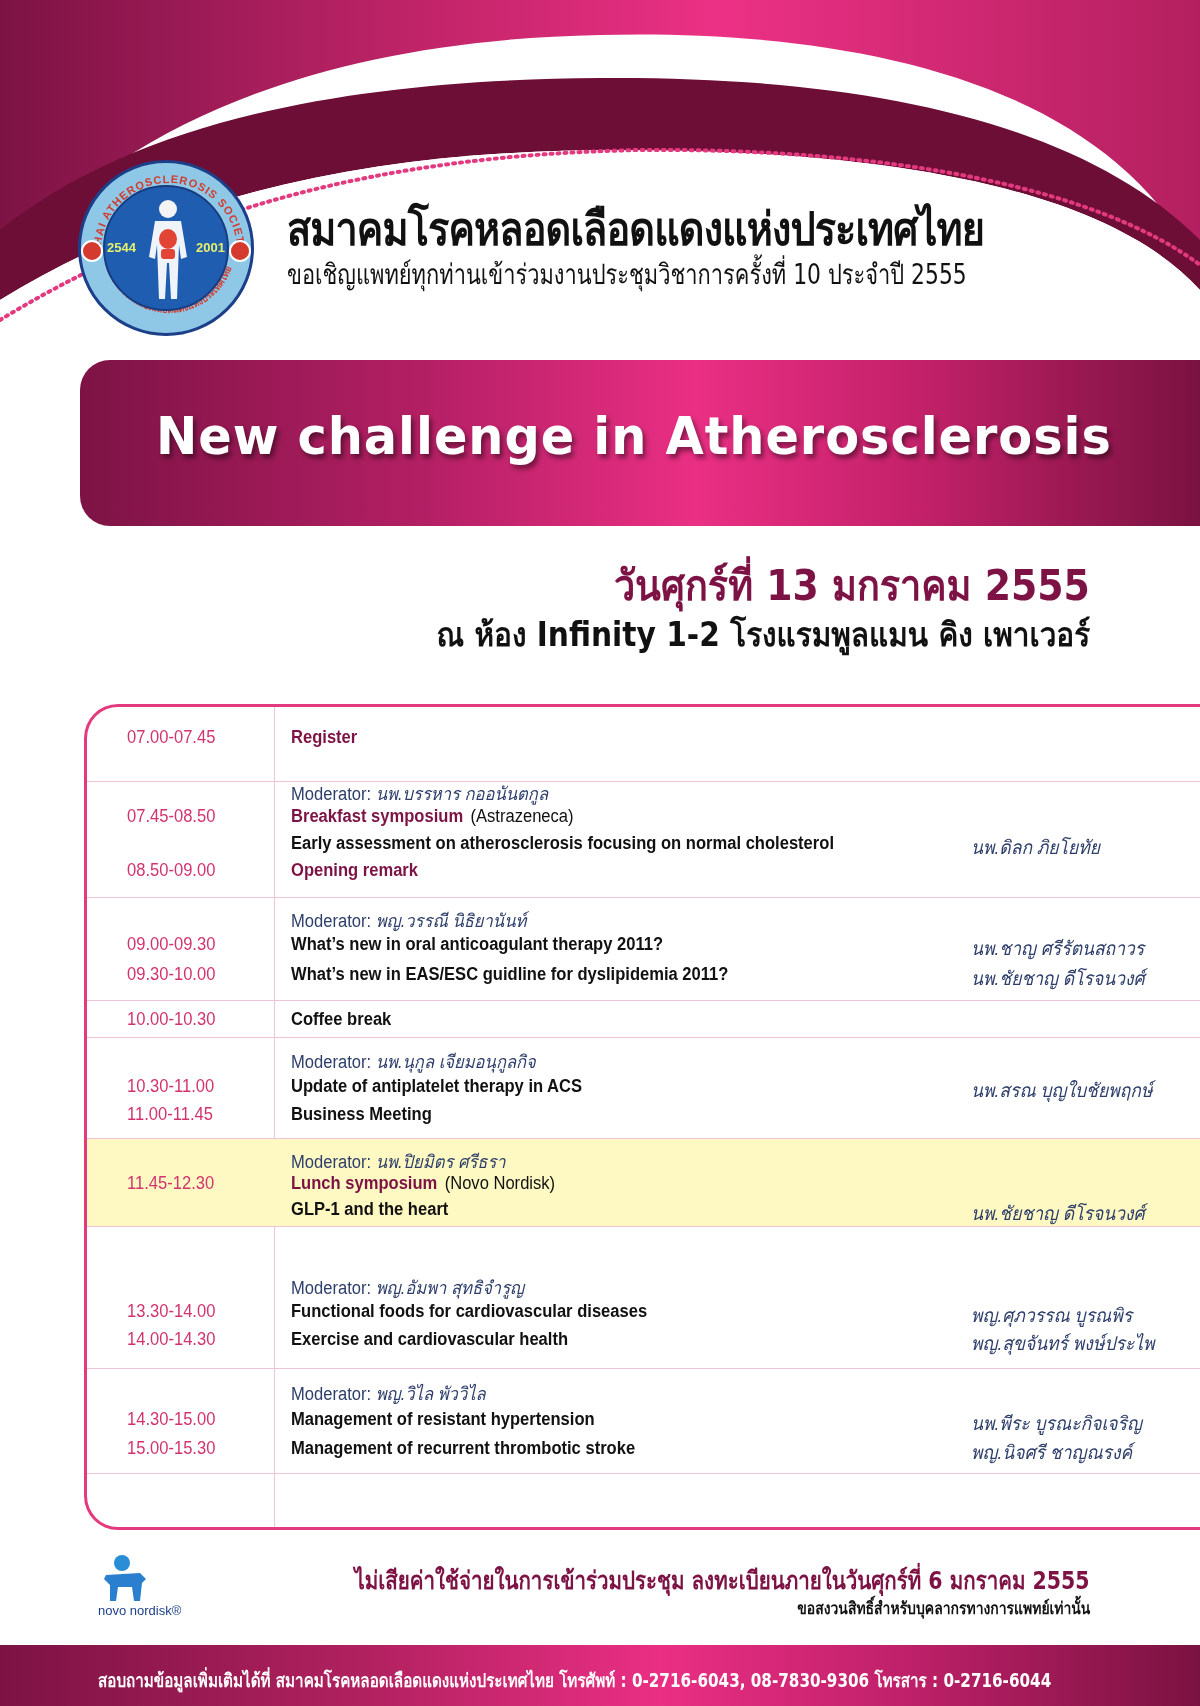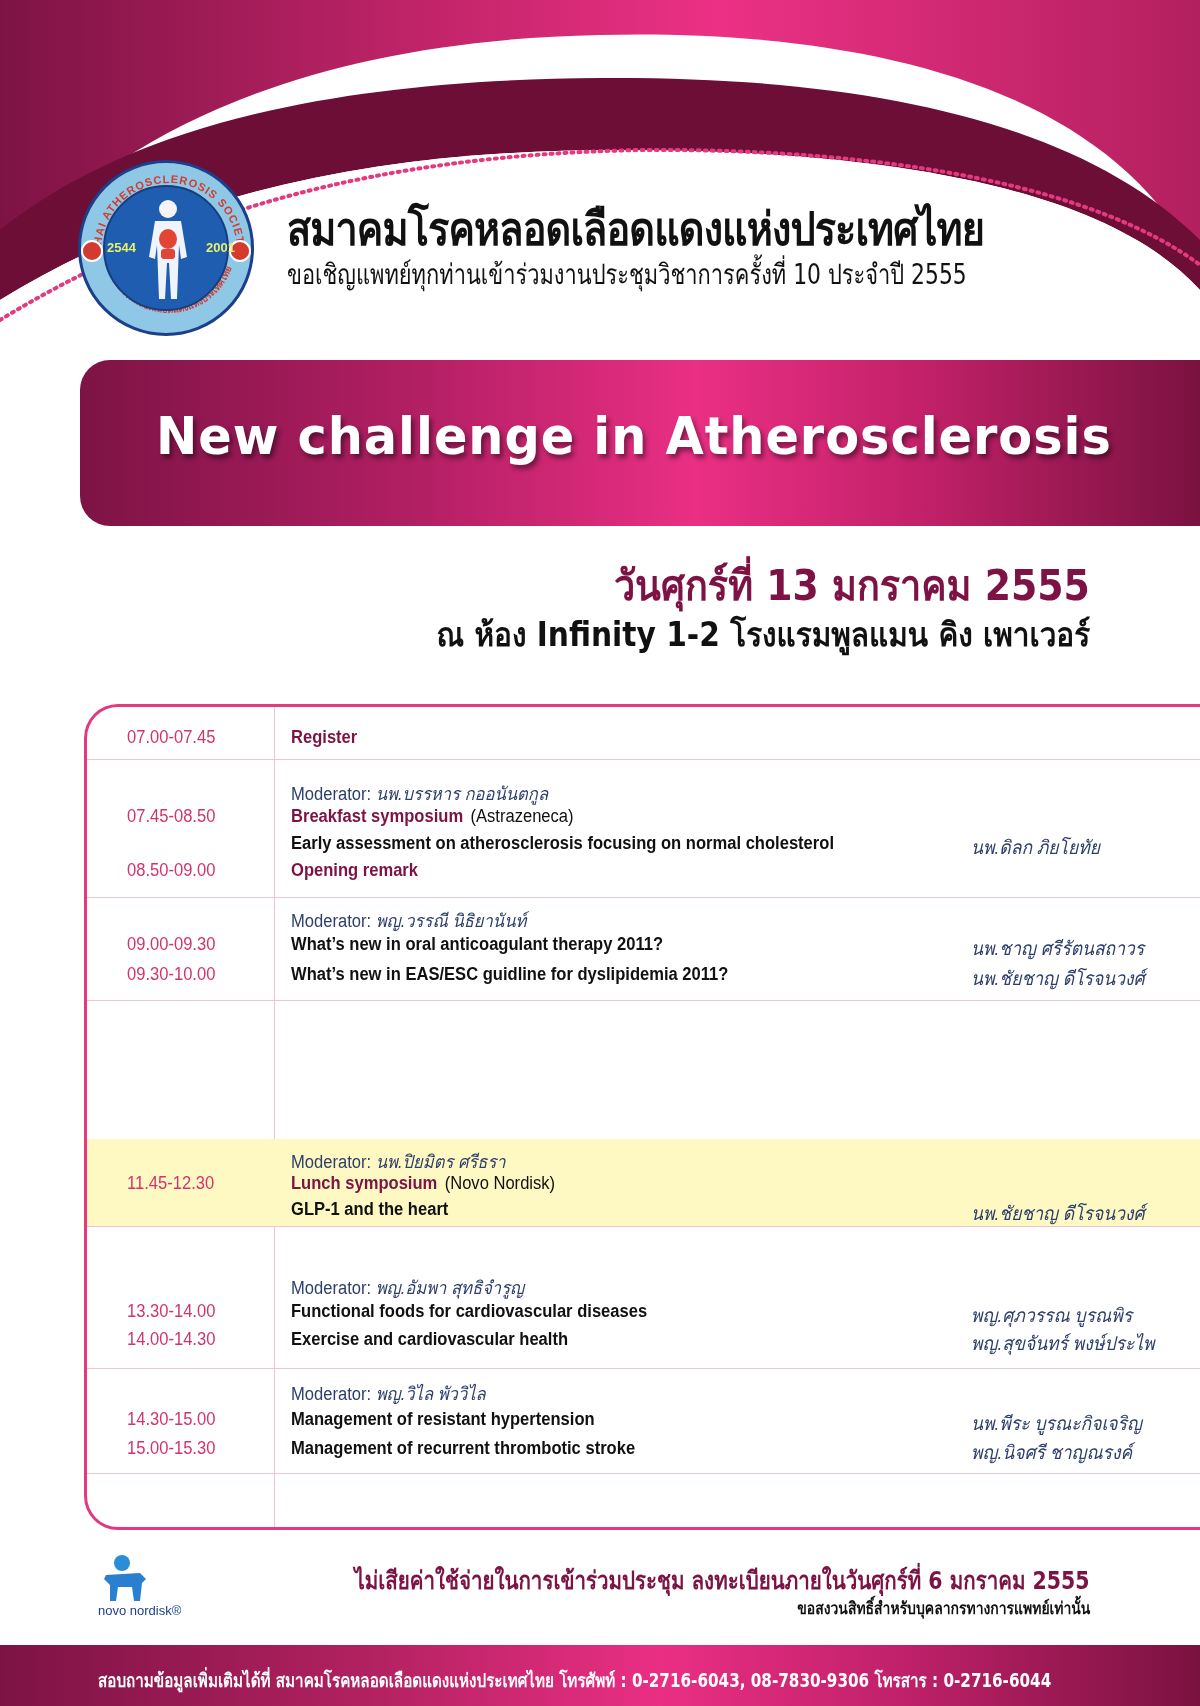--- a/index.html
+++ b/index.html
@@ -8,21 +8,21 @@
 
   
   .header-art { position: absolute; left: 0; top: 0; width: 1200px; height: 360px; overflow: hidden; }
   .header-art svg { position: absolute; left: 0; top: 0; }
 
   .logo { position: absolute; left: 78px; top: 160px; width: 176px; height: 176px; border-radius: 50%;
           background: #8ec8e6; border: 3px solid #1d3f8a; }
   .logo-inner { position: absolute; left: 22px; top: 22px; width: 126px; height: 126px; border-radius: 50%;
                 background: #1f5db0; border: 2px solid #173d80; }
   .logo .yr { position: absolute; font-size: 13px; color: #e6f06a; font-weight: bold; top: 77px; font-family: "Liberation Sans", sans-serif; }
-  .logo .yr.l { left: 26px; } .logo .yr.r { left: 115px; margin-left: 10px; }
+  .logo .yr.l { left: 26px; } .logo .yr.r { left: 115px; }
   .logo .ring-text { position: absolute; left: 0; top: 0; width: 176px; height: 176px; }
   .logo .badge { position: absolute; width: 22px; height: 22px; border-radius: 50%; background: #d43b2e; border: 2px solid #fff; top: 77px; }
   .logo .badge.l { left: 0px; } .logo .badge.r { right: 0px; }
 
   .org-title { position: absolute; left: 287px; top: 192px; font-size: 46px; font-weight: bold; color: #111;
                letter-spacing: -1px; font-family: "DejaVu Sans", sans-serif; white-space: nowrap; transform: scaleX(0.86); transform-origin: left top; }
   .org-sub { position: absolute; left: 287px; top: 252px; font-size: 28px; color: #111; font-family: "DejaVu Sans", sans-serif;
              white-space: nowrap; transform: scaleX(0.78); transform-origin: left top; }
 
   
@@ -126,21 +126,21 @@
 <div class="title-banner">
   <div class="ttl">New challenge in Atherosclerosis</div>
 </div>
 
 <div class="event-date">วันศุกร์ที่ 13 มกราคม 2555</div>
 <div class="event-venue">ณ ห้อง Infinity 1-2 โรงแรมพูลแมน คิง เพาเวอร์</div>
 
 <div class="schedule">
   <div class="col-divider"></div>
 
-  <div class="row" style="top:0;height:53px;">
+  <div class="row" style="top:0;height:75px;">
     <span class="cell-line time" style="top:20px;">07.00-07.45</span>
     <span class="cell-line topic maroon" style="top:20px;">Register</span>
   </div>
 
   <div class="row" style="top:63px;height:128px;">
     <span class="cell-line mod" style="top:9px;"><span>Moderator:</span> <i>นพ.บรรหาร กออนันตกูล</i></span>
     <span class="cell-line time" style="top:36px;">07.45-08.50</span>
     <span class="cell-line topic maroon" style="top:36px;"><span>Breakfast symposium</span><span class="sponsor">(Astrazeneca)</span></span>
     <span class="cell-line topic" style="top:63px;">Early assessment on atherosclerosis focusing on normal cholesterol</span>
     <span class="cell-line speaker" style="top:62px;">นพ.ดิลก ภิยโยทัย</span>
@@ -151,21 +151,33 @@
   <div class="row" style="top:191px;height:103px;">
     <span class="cell-line mod" style="top:8px;"><span>Moderator:</span> <i>พญ.วรรณี นิธิยานันท์</i></span>
     <span class="cell-line time" style="top:36px;">09.00-09.30</span>
     <span class="cell-line topic" style="top:36px;">What’s new in oral anticoagulant therapy 2011?</span>
     <span class="cell-line speaker" style="top:35px;">นพ.ชาญ ศรีรัตนสถาวร</span>
     <span class="cell-line time" style="top:66px;">09.30-10.00</span>
     <span class="cell-line topic" style="top:66px;">What’s new in EAS/ESC guidline for dyslipidemia 2011?</span>
     <span class="cell-line speaker" style="top:65px;">นพ.ชัยชาญ ดีโรจนวงศ์</span>
   </div>
 
-
+  <div class="row" style="top:294px;height:37px;">
+    <span class="cell-line time" style="top:8px;">10.00-10.30</span>
+    <span class="cell-line topic" style="top:8px;">Coffee break</span>
+  </div>
+
+  <div class="row" style="top:331px;height:101px;">
+    <span class="cell-line mod" style="top:9px;"><span>Moderator:</span> <i>นพ.นุกูล เจียมอนุกูลกิจ</i></span>
+    <span class="cell-line time" style="top:38px;">10.30-11.00</span>
+    <span class="cell-line topic" style="top:38px;">Update of antiplatelet therapy in ACS</span>
+    <span class="cell-line speaker" style="top:37px;">นพ.สรณ บุญใบชัยพฤกษ์</span>
+    <span class="cell-line time" style="top:66px;">11.00-11.45</span>
+    <span class="cell-line topic" style="top:66px;">Business Meeting</span>
+  </div>
 
   <div class="row shaded" style="top:432px;height:88px;">
     <span class="cell-line mod" style="top:8px;"><span>Moderator:</span> <i>นพ.ปิยมิตร ศรีธรา</i></span>
     <span class="cell-line time" style="top:34px;">11.45-12.30</span>
     <span class="cell-line topic maroon" style="top:34px;"><span>Lunch symposium</span><span class="sponsor">(Novo Nordisk)</span></span>
     <span class="cell-line topic" style="top:60px;">GLP-1 and the heart</span>
     <span class="cell-line speaker" style="top:59px;">นพ.ชัยชาญ ดีโรจนวงศ์</span>
   </div>
 
 

